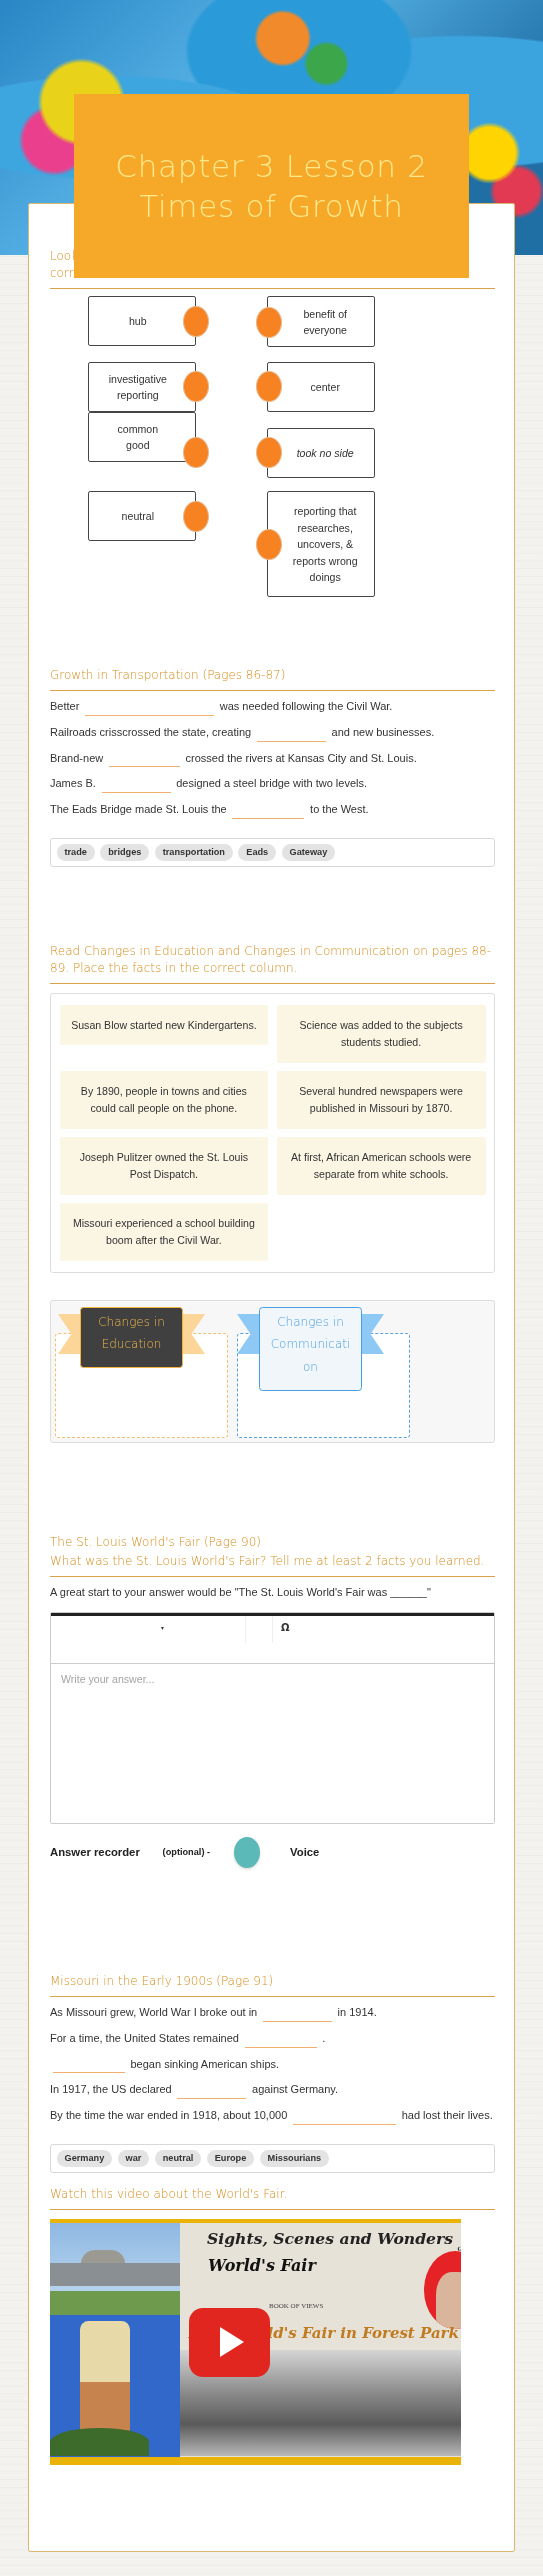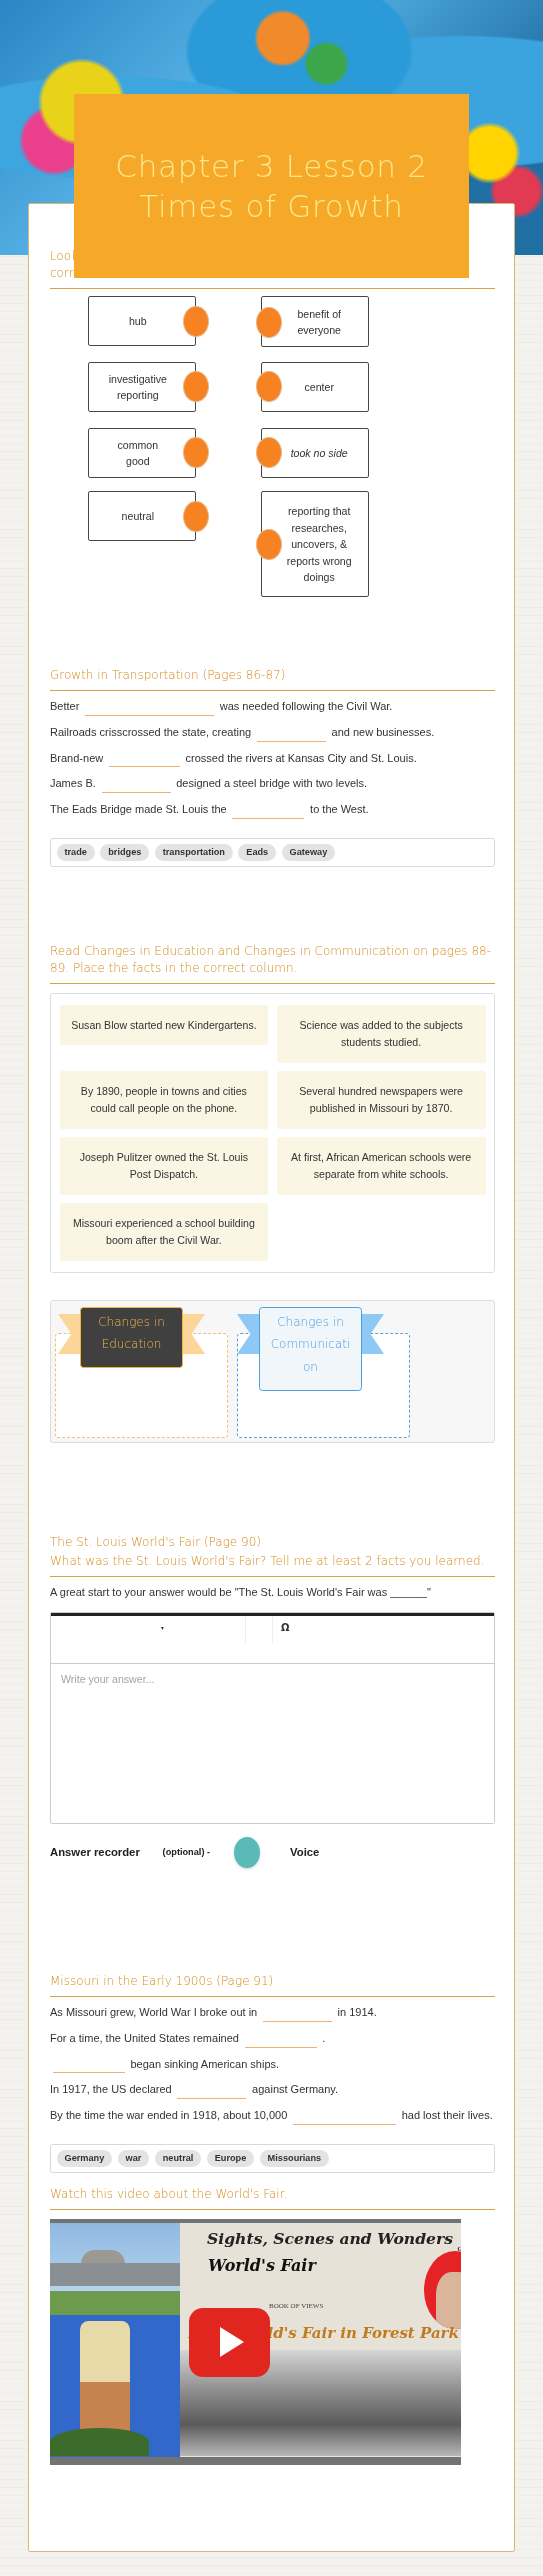--- a/index.html
+++ b/index.html
@@ -62,21 +62,21 @@
       position: absolute; width: 108px;
       border: 0.7px solid #444; border-radius: 2.1px;
       background: #fff;
       display: flex; align-items: center; justify-content: center;
       text-align: center;
       font-family: "Liberation Sans", sans-serif; font-size: 10.6px; color: #333;
       line-height: 1.55;
       padding: 2.8px 15.6px;
     }
     .mbox.left { left: 38px; padding-right: 24px; }
-    .mbox.right { left: 211px; padding-left: 24px; align-items: center; }
+    .mbox.right { left: 217px; padding-left: 24px; align-items: center; }
     .dot {
       position: absolute; width: 25.5px; height: 31px; border-radius: 50%;
       background: #f68222; border: 1.1px solid #e6b98e;
     }
     
     .fill-text {
       font-family: "Liberation Sans", sans-serif; font-size: 11px; color: #333;
       line-height: 1.75;
     }
     .fill-line { margin-top: 6.4px; }
@@ -144,21 +144,21 @@
       padding: 8.5px 10px; font-family: "Liberation Sans", sans-serif; font-size: 10.6px;
       color: #333;
     }
     .answer::placeholder { color: #a5a5a5; }
     .recorder { display: flex; align-items: center; margin-top: 12.7px; font-family: "Liberation Sans", sans-serif; gap: 20px; }
     .rec-label { font-weight: bold; font-size: 11.3px; color: #222; }
     .rec-opt { font-weight: bold; font-size: 9.2px; color: #222; margin-left: 2.8px; }
     .rec-btn { width: 26px; height: 31px; border-radius: 50%; background: #5bb9b7; margin: 0 7px 0 4.2px; box-shadow: 0 1.4px 2.8px rgba(0,0,0,0.15); }
     .rec-voice { font-weight: bold; font-size: 11.3px; color: #222; margin-left: 2.8px; }
     
-    .video { position: relative; width: 411px; height: 246px; background: #737373; overflow: hidden; }
+    .video { position: relative; width: 411px; height: 246px; background: #eab308; overflow: hidden; }
     .vid-left { position: absolute; left: 0; top: 4.2px; width: 130px; height: 234px; }
     .vid-left .sky { position: absolute; left: 0; top: 0; width: 130px; height: 68px; background: linear-gradient(#8fb8e2, #b5d3ee); }
     .vid-left .bldg { position: absolute; left: 0; top: 40px; width: 130px; height: 23px; background: #8a8f94; }
     .vid-left .dome { position: absolute; left: 31px; top: 27px; width: 44px; height: 17px; background: #9b9a92; border-radius: 14px 14px 0 0; }
     .vid-left .grass { position: absolute; left: 0; top: 68px; width: 130px; height: 24px; background: #6d9a4c; }
     .vid-left .blue { position: absolute; left: 0; top: 92px; width: 130px; height: 142px; background: #3168c9; }
     .vid-left .tower { position: absolute; left: 30px; top: 98px; width: 50px; height: 135px; background: linear-gradient(#e8d9a8 0 45%, #c7834e 45%); border-radius: 8.5px 8.5px 0 0; }
     .vid-left .tree { position: absolute; left: 0; top: 205px; width: 99px; height: 28px; background: #3d6b2b; border-radius: 50% 50% 0 0; }
     .vid-right { position: absolute; left: 130px; top: 4.2px; width: 314px; height: 234px; background: #e7e2d7; }
     .vid-right .poster-title {
@@ -201,21 +201,21 @@
 
       <div class="mbox left" style="top:66px; height:50px;">
           <span>investigative reporting</span>
         </div>
       <div class="dot" style="left:133px; top:75px;"></div>
       <div class="mbox right" style="top:66px; height:50px;">
           <span>center</span>
         </div>
       <div class="dot" style="left:206px; top:75px;"></div>
 
-      <div class="mbox left" style="top:132px; height:50px;">
+      <div class="mbox left" style="top:116px; height:50px;">
           <span>common good</span>
         </div>
       <div class="dot" style="left:133px; top:141px;"></div>
       <div class="mbox right" style="top:132px; height:50px;font-style:italic;">
           <span>took no side</span>
         </div>
       <div class="dot" style="left:206px; top:141px;"></div>
 
       <div class="mbox left" style="top:195px; height:50px;">
           <span>neutral</span>

